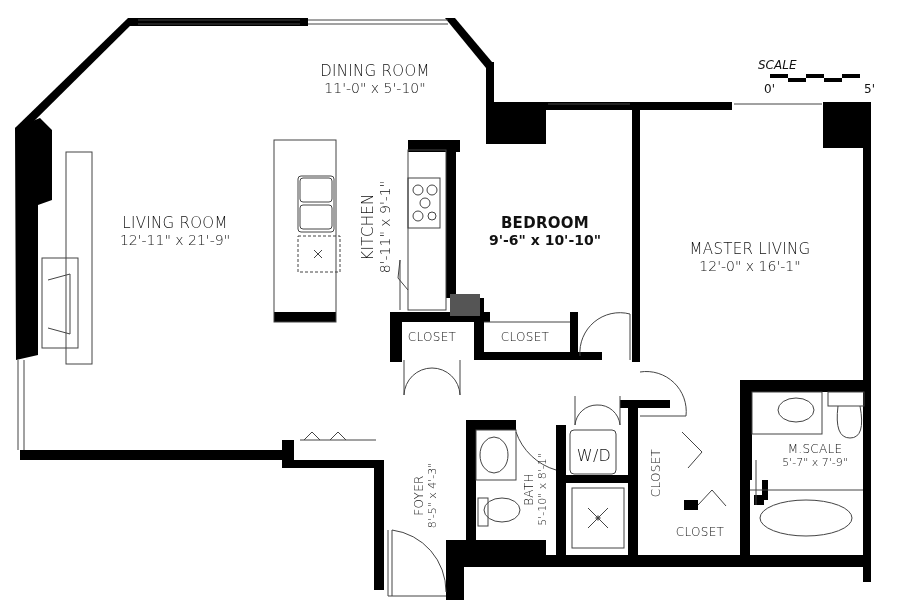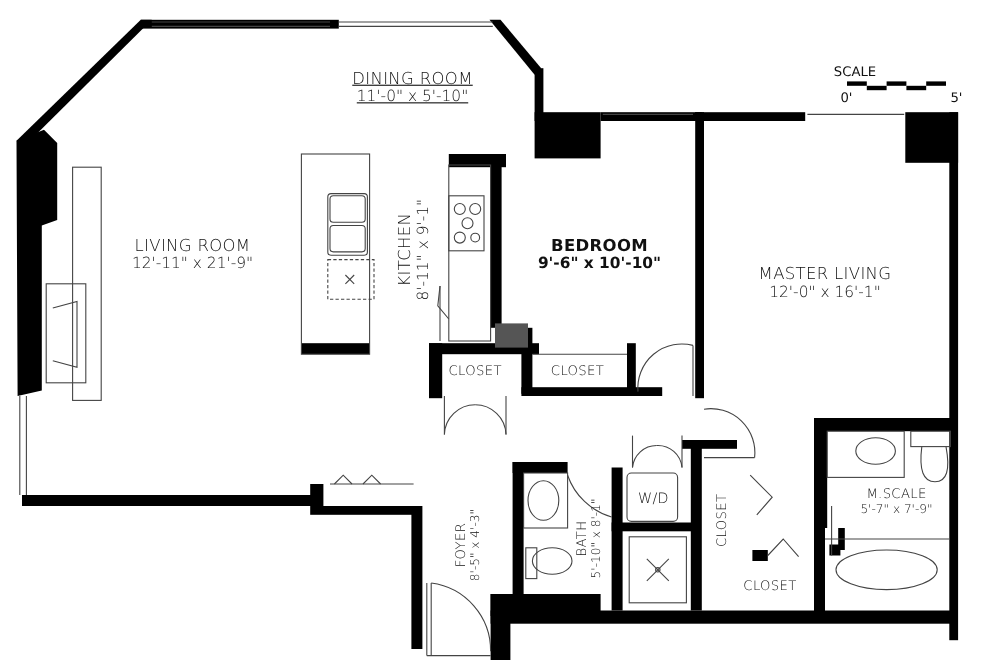--- a/index.html
+++ b/index.html
@@ -157,26 +157,26 @@
   <g fill="#000">
     <rect x="770" y="74" width="18" height="4"></rect>
     <rect x="788" y="78" width="18" height="4"></rect>
     <rect x="806" y="74" width="18" height="4"></rect>
     <rect x="824" y="78" width="18" height="4"></rect>
     <rect x="842" y="74" width="18" height="4"></rect>
   </g>
 </svg>
 
 <div class="scale">
-  <span style="position:absolute;left:0;top:0;">SCALE</span>
+  <span style="position:absolute;left:0;top:0;font-style:italic;">SCALE</span>
   <span style="position:absolute;left:6px;top:24px;">0'</span>
   <span style="position:absolute;left:106px;top:24px;">5'</span>
 </div>
 
-<div class="lbl" style="left:300px;top:62px;width:150px;text-decoration:underline;">
+<div class="lbl" style="left:300px;top:62px;width:150px;">
   <span class="n">DINING ROOM</span>
   <span class="d">11'-0" x 5'-10"</span>
 </div>
 <div class="lbl" style="left:100px;top:214px;width:150px;">
   <span class="n">LIVING ROOM</span>
   <span class="d">12'-11" x 21'-9"</span>
 </div>
 <div class="lbl rot" style="left:311px;top:210px;width:130px;">
   <span class="n">KITCHEN</span>
   <span class="d">8'-11" x 9'-1"</span>
@@ -195,21 +195,21 @@
 <div class="lbl small" style="left:490px;top:330px;width:70px;">
   <span class="n">CLOSET</span>
 </div>
 <div class="lbl small rot" style="left:626px;top:466px;width:60px;">
   <span class="n">CLOSET</span>
 </div>
 <div class="lbl small" style="left:670px;top:525px;width:60px;">
   <span class="n">CLOSET</span>
 </div>
 <div class="lbl" style="left:574px;top:446px;width:40px;">
-  <span class="n" style="font-size:13px">W/D</span>
+  <span class="n" style="font-size:16px">W/D</span>
 </div>
 <div class="lbl small rot" style="left:490px;top:476px;width:90px;">
   <span class="n">BATH</span>
   <span class="d">5'-10" x 8'-1"</span>
 </div>
 <div class="lbl small" style="left:770px;top:442px;width:90px;">
   <span class="n">M.SCALE</span>
   <span class="d">5'-7" x 7'-9"</span>
 </div>
 <div class="lbl small rot" style="left:380px;top:482px;width:90px;">

